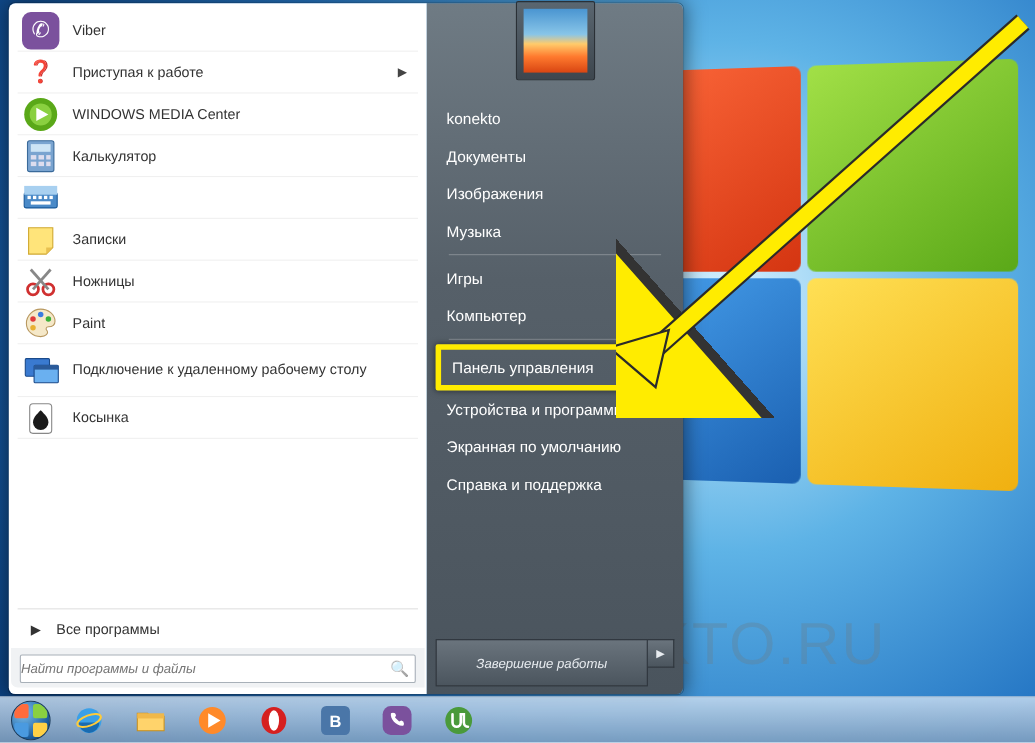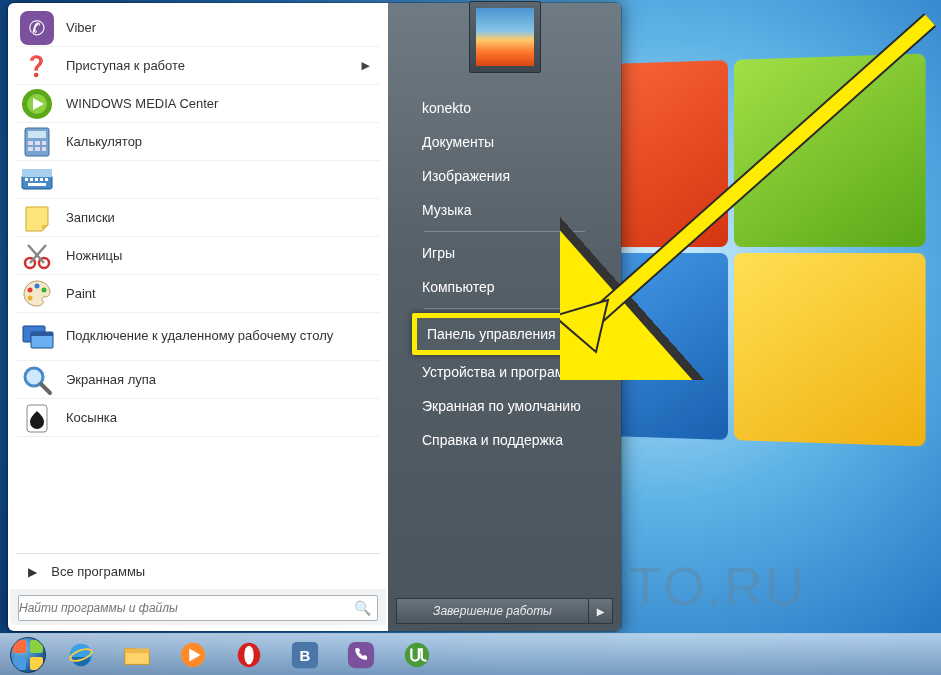--- a/index.html
+++ b/index.html
@@ -90,40 +90,40 @@
     .search-area { padding: 6px 8px 4px 8px; background: #f0f2f4; margin: 0; border-radius: 0 0 0 6px;}
     .search-input {
       width: 100%; height: 26px; padding: 2px 28px 2px 0;
       border: 1px solid #a8b0b8; border-radius: 2px;
       font-size: 12px; font-style: italic; color: #666;
       background: #fff;
     }
     .search-wrap { position: relative; }
     .search-ico { position: absolute; right: 6px; top: 50%; transform: translateY(-50%); font-size: 14px; opacity: .55;}
     
-    .sm-right .r-list { list-style: none; padding: 0 24px; }
+    .sm-right .r-list { list-style: none; padding: 0 8px; }
     .sm-right .r-item {
       padding: 9px 10px; color: #fff; font-size: 14px;
       cursor: pointer; border-radius: 2px;
     }
     .sm-right .r-sep { height: 1px; background: rgba(255,255,255,0.25); margin: 4px 12px; }
     
     .r-item.highlighted {
       border: 5px solid #ffec00;
       padding: 8px 10px;
       box-shadow: 0 0 6px rgba(0,0,0,0.5);
       position: relative;
     }
     
     .shutdown-area {
       position: absolute; bottom: 7px; left: 8px; right: 8px;
       display: flex;
     }
     .shutdown-btn {
-      flex: 1; height: 26px; 
+      flex: 1; height: 43px; 
       background: linear-gradient(180deg, #6a747d, #4b555e);
       border: 1px solid #2f363d; color: #e8ecf0; font-size: 12px;
       display: flex; align-items: center; justify-content: center;
       cursor: pointer; font-style: italic;
     }
     .shutdown-arrow {
       width: 24px; height: 26px;
       background: linear-gradient(180deg, #6a747d, #4b555e);
       border: 1px solid #2f363d; border-left: none;
       display:flex;align-items:center;justify-content:center;
@@ -274,29 +274,20 @@
           </li>
           <li class="app-item tall">
             <span class="ico">
               <svg viewBox="0 0 34 34" width="34" height="34">
                 <rect x="3" y="6" width="22" height="16" rx="1" fill="#3a7ad0" stroke="#1a4a8a"></rect>
                 <rect x="11" y="12" width="22" height="16" rx="1" fill="#6ab0f0" stroke="#1a4a8a"></rect>
                 <rect x="11" y="12" width="22" height="4" fill="#2a5a9a"></rect>
               </svg>
             </span>
             <span class="lbl">Подключение к удаленному рабочему столу</span>
-          </li>
-          <li class="app-item">
-            <span class="ico">
-              <svg viewBox="0 0 34 34" width="34" height="34">
-                <circle cx="14" cy="14" r="9" fill="#cde8ff" stroke="#4a8ac8" stroke-width="3"></circle>
-                <line x1="21" y1="21" x2="30" y2="30" stroke="#666" stroke-width="4" stroke-linecap="round"></line>
-              </svg>
-            </span>
-            <span class="lbl">Экранная лупа</span>
           </li>
           <li class="app-item">
             <span class="ico">
               <svg viewBox="0 0 34 34" width="34" height="34">
                 <rect x="7" y="4" width="20" height="27" rx="3" fill="#fff" stroke="#888"></rect>
                 <path d="M17 10c4 4 7 7 7 11a7 7 0 0 1-14 0c0-4 3-7 7-11z" fill="#1a1a1a"></path>
               </svg>
             </span>
             <span class="lbl">Косынка</span>
           </li>

